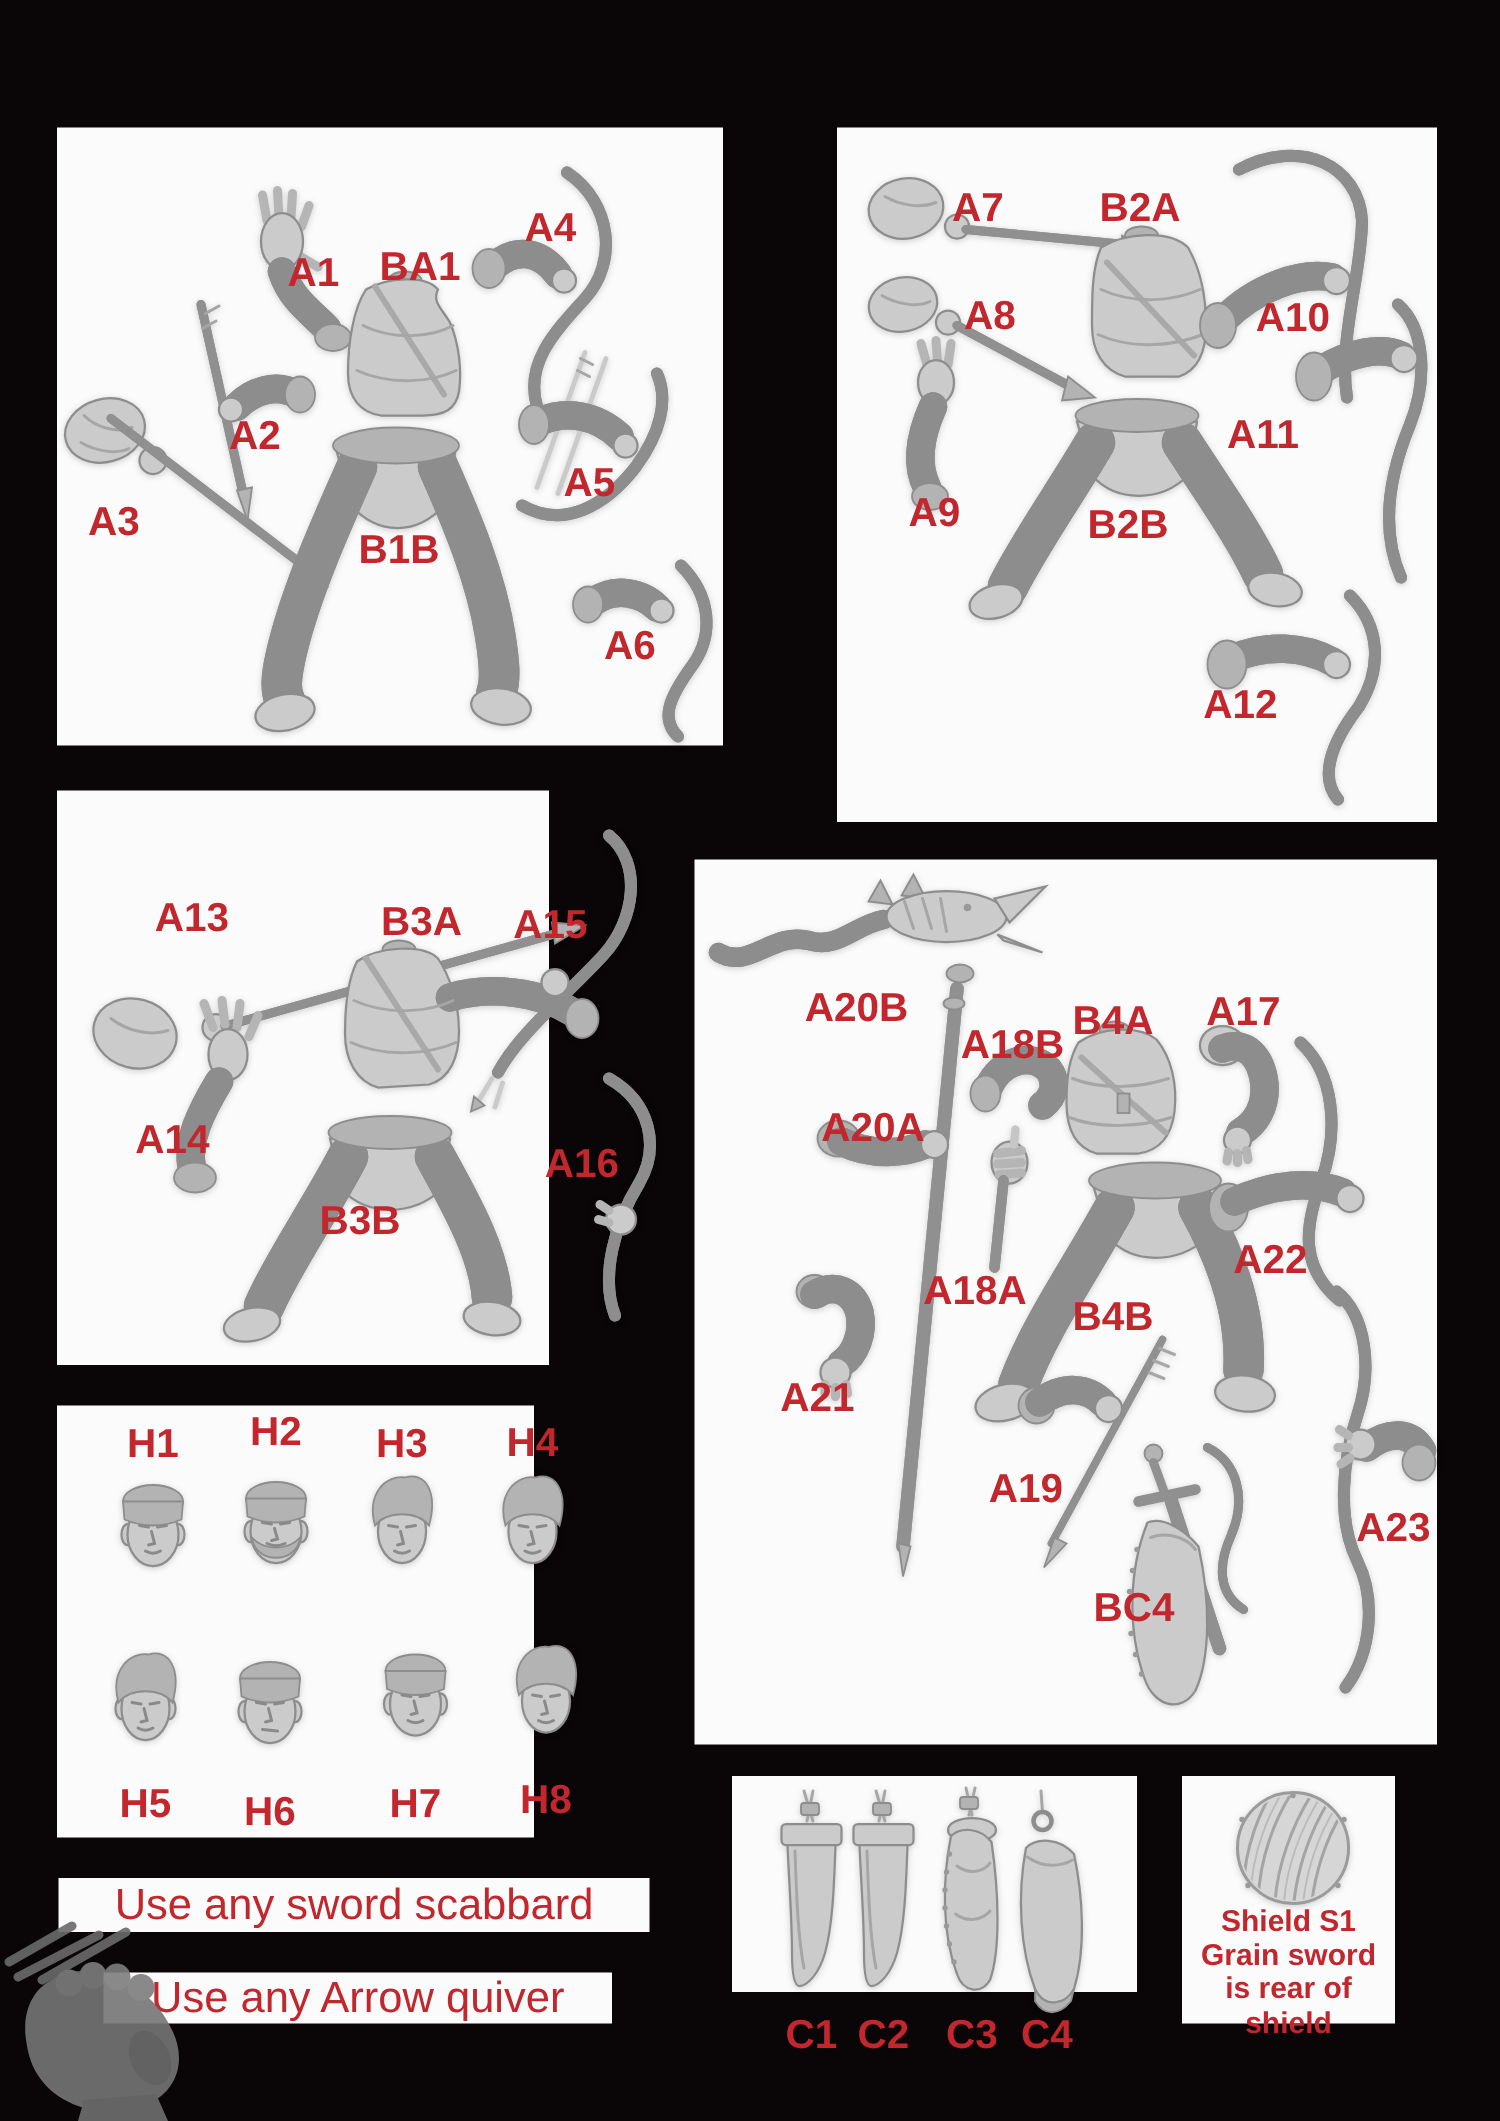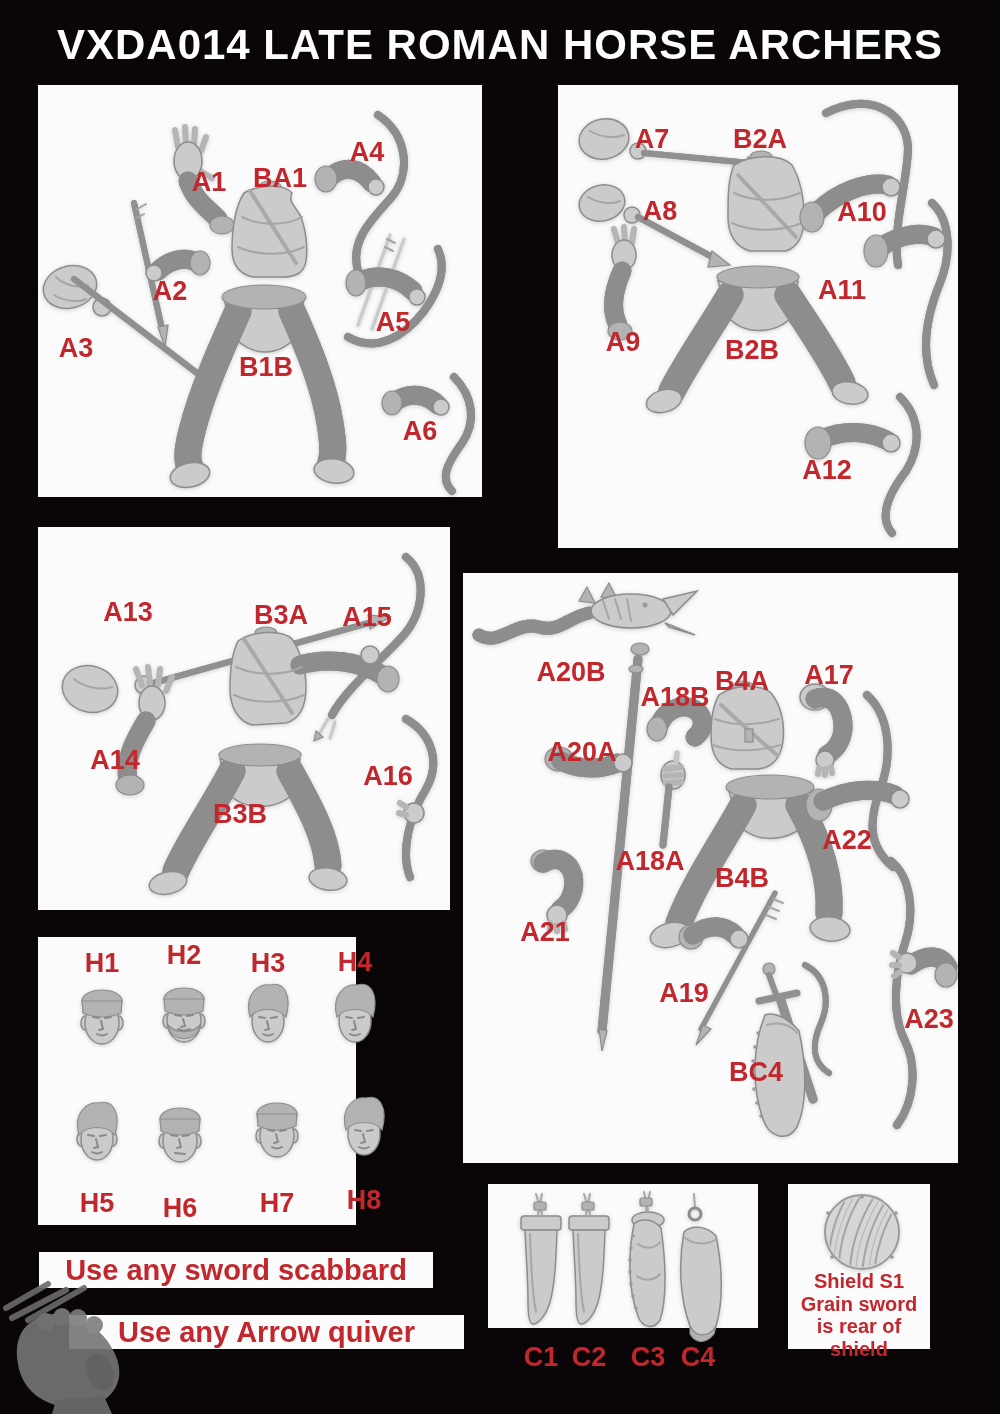--- a/index.html
+++ b/index.html
@@ -5,21 +5,21 @@
   html,body{margin:0;padding:0;background:#000;}
   .sheet{position:relative;width:1000px;height:1414px;background:#0a0607;overflow:hidden;
          font-family:"Liberation Sans",sans-serif;}
   .title{position:absolute;left:0;top:22px;width:100%;text-align:center;color:#fdfdfd;
          font-size:42px;line-height:46px;font-weight:700;letter-spacing:1px;white-space:nowrap;}
   .panel{position:absolute;background:#fcfbfb;}
   .panel svg{position:absolute;left:0;top:0;filter:drop-shadow(0 1px 2px rgba(0,0,0,.18));}
   .part-label{position:absolute;transform:translate(-50%,-50%);color:#c1272d;font-weight:700;
               font-size:27px;white-space:nowrap;}
   .strip{position:absolute;background:#fcfbfb;display:flex;align-items:center;justify-content:center;}
-  .strip-text{color:#c1272d;font-weight:700;font-size:29px;white-space:nowrap;}
+  .strip-text{color:#c1272d;font-weight:400;font-size:29px;white-space:nowrap;}
   .shield-note{position:absolute;left:0;top:86px;width:100%;text-align:center;color:#c1272d;
                font-weight:700;font-size:20px;line-height:22.5px;}
   .watermark-text{position:absolute;left:86px;top:1298px;font-size:94px;font-weight:700;
                   letter-spacing:3px;color:#9b9b9b;opacity:.55;line-height:1;}
   .logo-svg{position:absolute;left:0;top:1280px;opacity:.9;}
   
   .blob{fill:#cbcbcb;stroke:#8d8d8d;stroke-width:1.5;}
   .blob2{fill:#d6d6d6;stroke:#9b9b9b;stroke-width:2;}
   .dark{fill:#b3b3b3;stroke:#8d8d8d;stroke-width:1.2;}
   .limb{fill:none;stroke:#8d8d8d;stroke-width:19;stroke-linecap:round;}
@@ -37,21 +37,20 @@
   .sash{fill:none;stroke:#a9a9a9;stroke-width:4;stroke-linecap:round;}
   .face-line{fill:none;stroke:#8a8a8a;stroke-width:2;stroke-linecap:round;}
   .grain{fill:none;stroke:#a4a4a4;stroke-width:2;}
   .stitch{fill:#9a9a9a;}
 </style>
 </head>
 <body>
 
 <div class="sheet">
 
-  <div class="title">VXDA014 LATE ROMAN HORSE ARCHERS</div>
 
   <section class="panel" style="left:38px;top:85px;width:444px;height:412px">
     <svg width="444" height="412" viewBox="0 0 444 412">
       <g>
         <path class="fing" d="M140,62 L137,45 M148,60 L147,42 M156,60 L157,44 M163,66 L168,52 M162,86 L174,93"></path>
         <ellipse class="blob" cx="150" cy="76" rx="14" ry="19"></ellipse>
         <path id="l1" class="limb" d="M150,96 C156,114 168,122 180,134"></path>
           <use href="#l1" class="limb2"></use>
         <ellipse class="dark" cx="184" cy="140" rx="12" ry="9"></ellipse>
       </g>
@@ -195,21 +194,21 @@
     <span class="part-label" style="left:94px;top:54px">A7</span>
     <span class="part-label" style="left:202px;top:54px">B2A</span>
     <span class="part-label" style="left:304px;top:127px">A10</span>
     <span class="part-label" style="left:102px;top:126px">A8</span>
     <span class="part-label" style="left:65px;top:257px">A9</span>
     <span class="part-label" style="left:194px;top:265px">B2B</span>
     <span class="part-label" style="left:284px;top:205px">A11</span>
     <span class="part-label" style="left:269px;top:385px">A12</span>
   </section>
 
-  <section class="panel" style="left:38px;top:527px;width:412px;height:383px">
+  <section class="panel" style="left:38px;top:527px;width:328px;height:383px">
     <svg width="412" height="383" viewBox="0 0 412 383">
       <g>
         <ellipse class="blob" cx="52" cy="162" rx="28" ry="23" transform="rotate(15 52 162)"></ellipse>
         <path class="fold" d="M36,152 C46,160 62,164 74,160"></path>
         <circle class="blob" cx="106" cy="158" r="9"></circle>
         <path id="n1" class="spear" d="M112,157 L334,95"></path>
           <use href="#n1" class="spear2"></use>
         <polygon class="dark" points="330,88 352,90 332,102"></polygon>
       </g>
       <g>
@@ -453,21 +452,21 @@
     <span class="part-label" style="left:317px;top:25px">H4</span>
     <span class="part-label" style="left:59px;top:266px">H5</span>
     <span class="part-label" style="left:142px;top:271px">H6</span>
     <span class="part-label" style="left:239px;top:266px">H7</span>
     <span class="part-label" style="left:326px;top:263px">H8</span>
   </section>
 
   <div class="strip" style="left:39px;top:1252px;width:394px;height:36px">
     <span class="strip-text">Use any sword scabbard</span>
   </div>
-  <div class="strip" style="left:69px;top:1315px;width:395px;height:34px">
+  <div class="strip" style="left:69px;top:1315px;width:339px;height:34px">
     <span class="strip-text">Use any Arrow quiver</span>
   </div>
 
   <section class="panel" style="left:488px;top:1184px;width:270px;height:144px">
     <svg width="270" height="189" viewBox="0 0 270 189">
       <g>
         <path class="fold" d="M48,10 L54,30 M54,10 L50,30"></path>
         <rect class="dark" x="46" y="18" width="12" height="8" rx="2"></rect>
         <rect class="blob" x="33" y="32" width="40" height="14" rx="3"></rect>
         <path class="blob" d="M37,46 L69,46 C68,75 67,100 62,118 C58,132 50,140 45,140 C41,140 40,130 40,118 C40,95 38,70 37,46 Z"></path>

